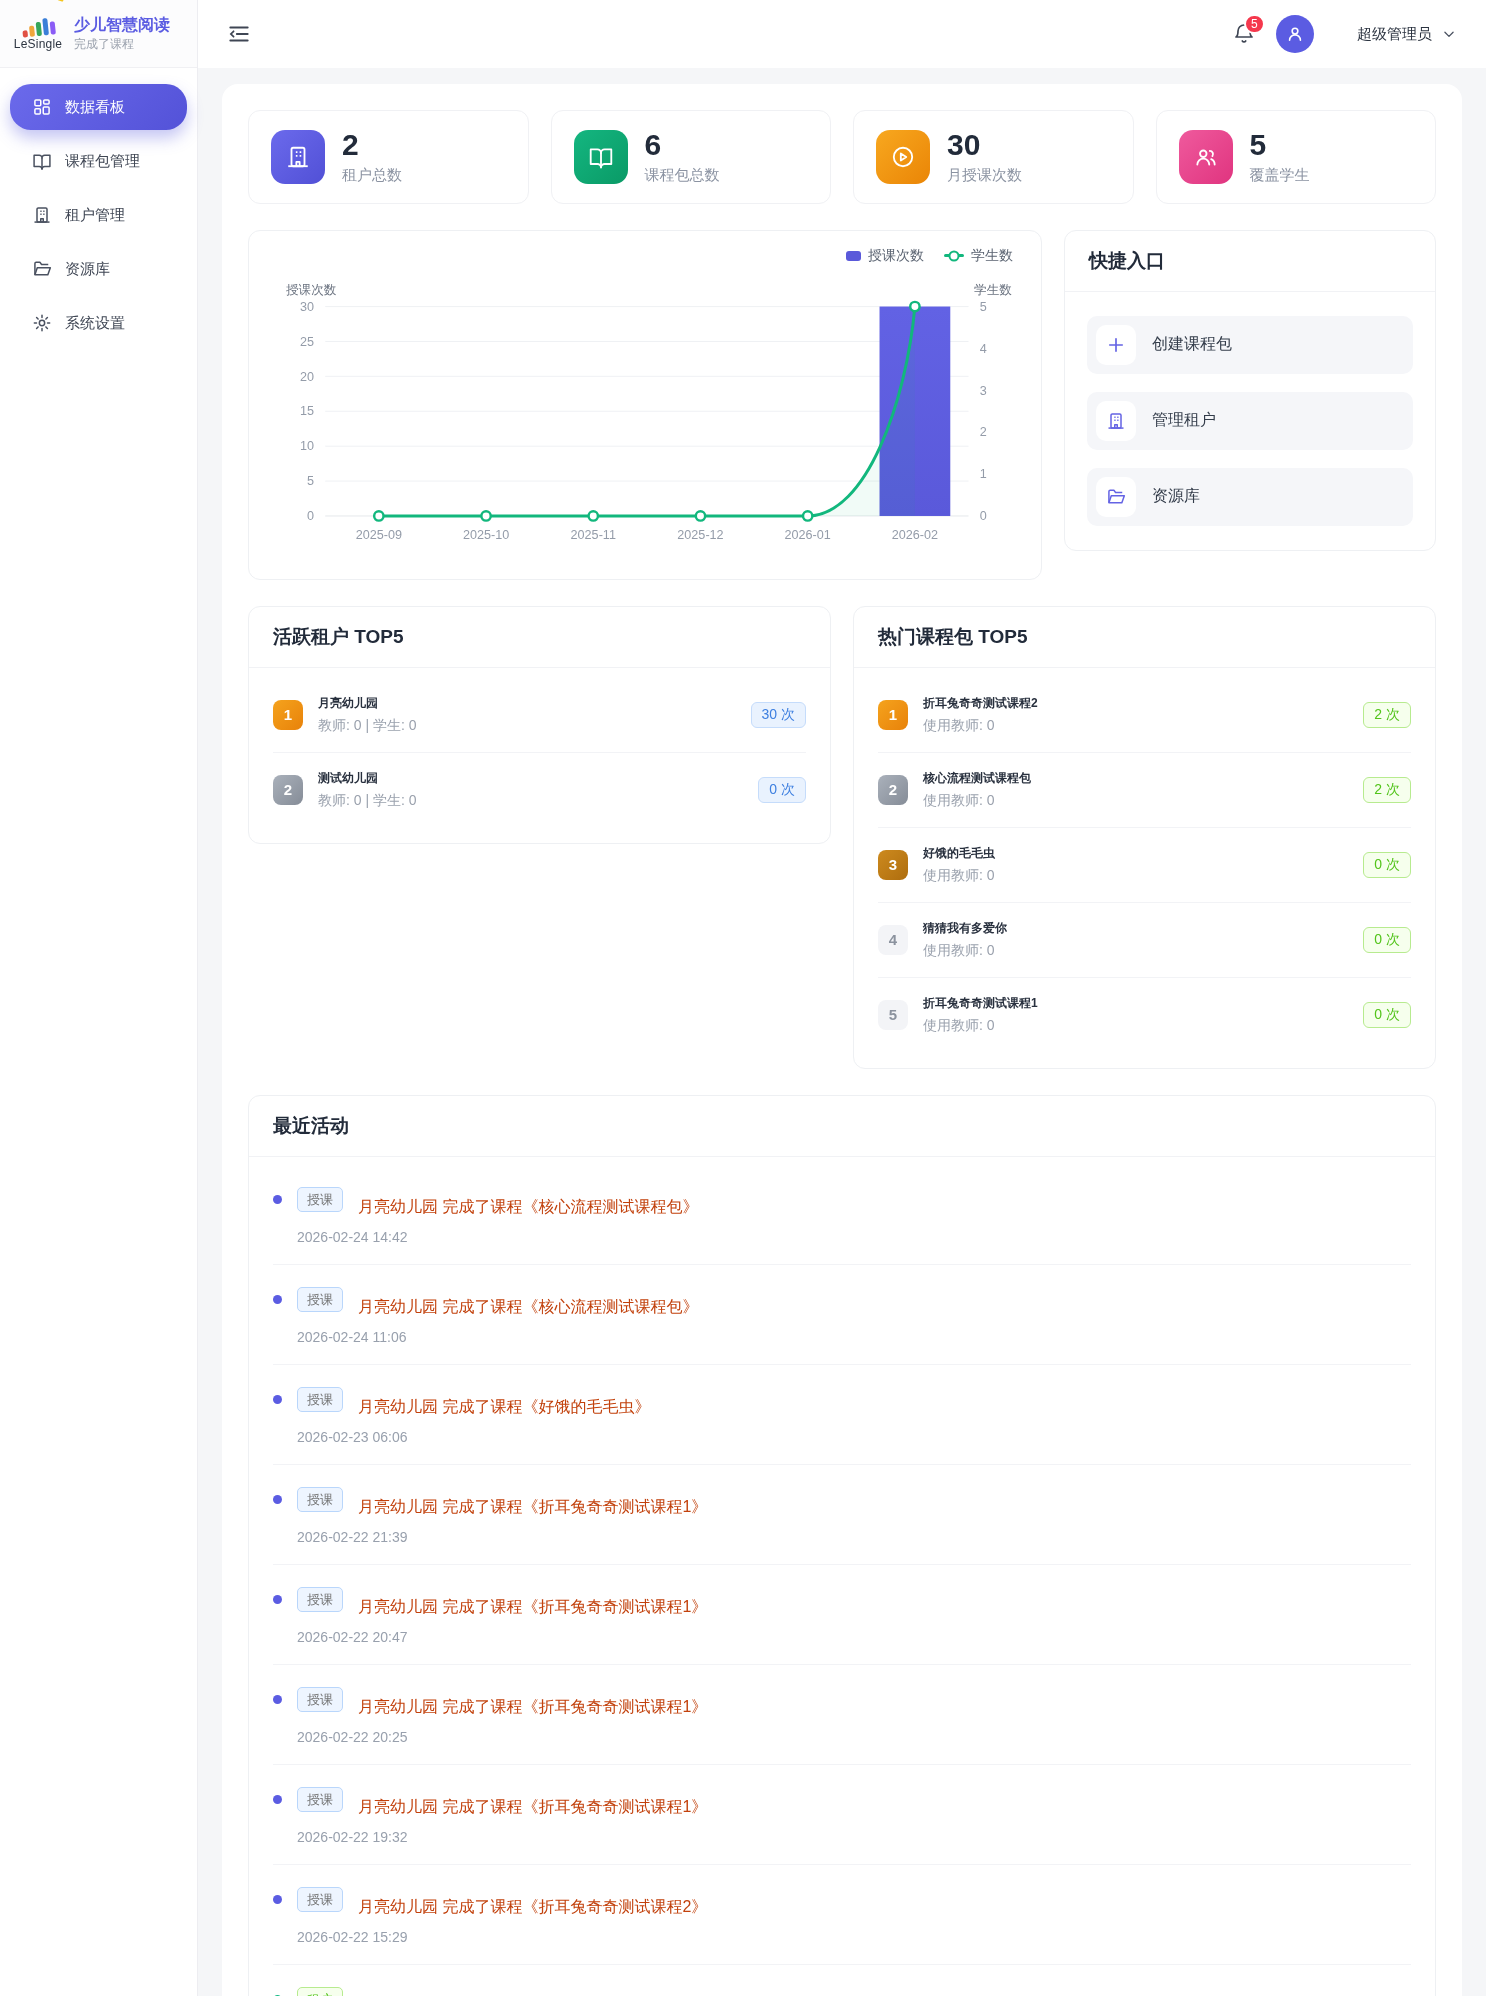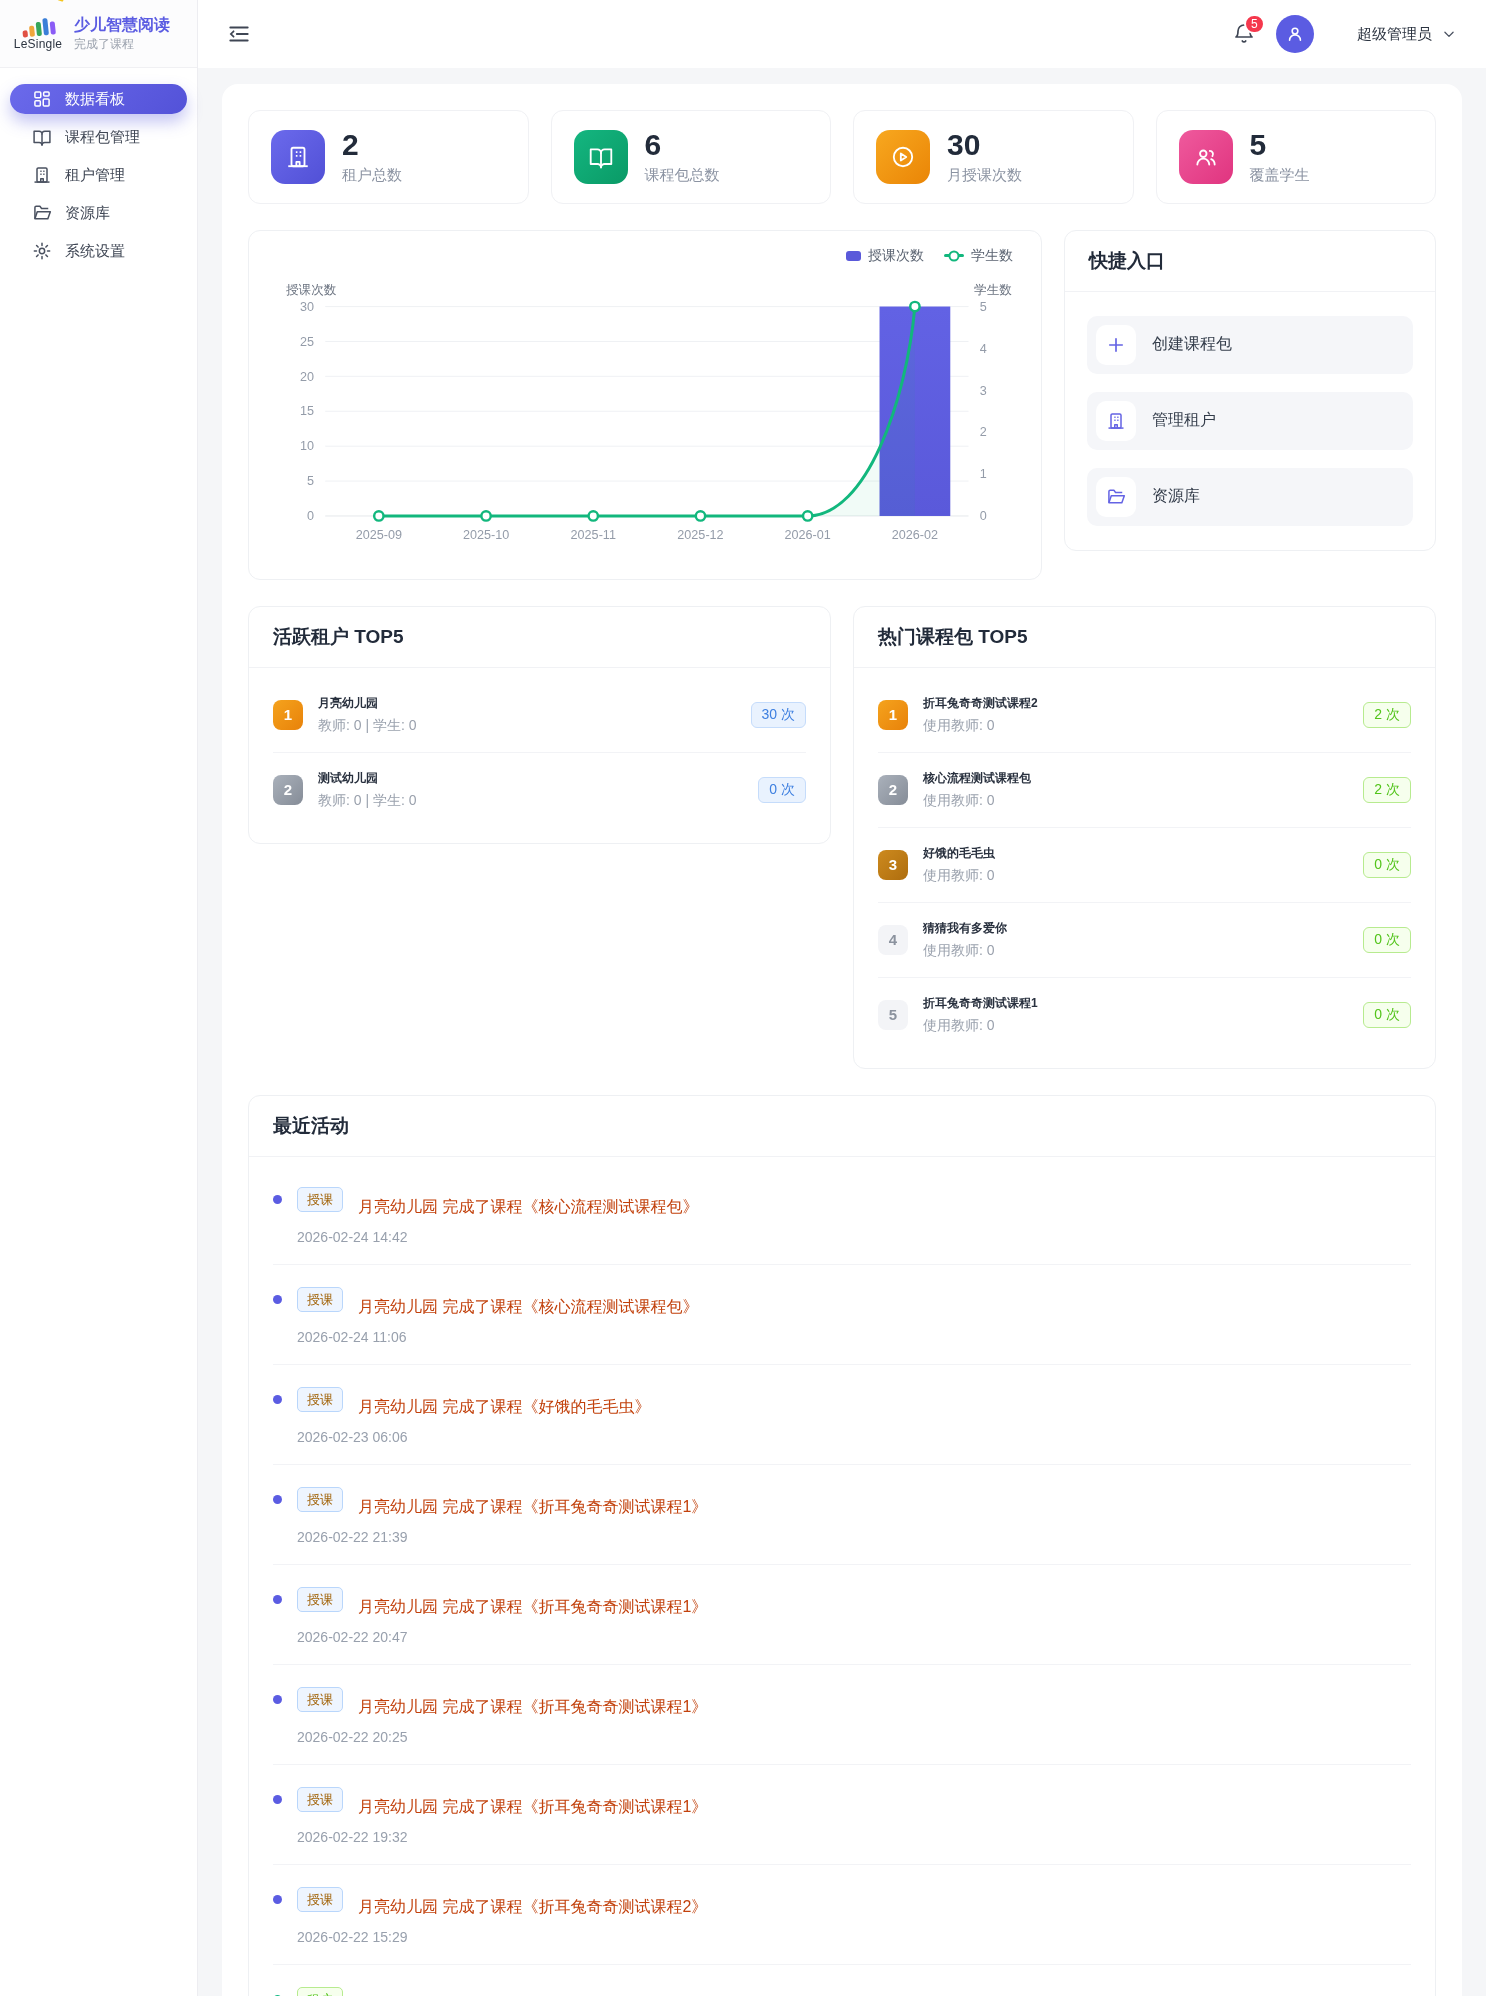--- a/index.html
+++ b/index.html
@@ -21,21 +21,21 @@
   .logo-bars i:nth-child(3){height:14px;background:#37a65a;}
   .logo-bars i:nth-child(4){height:17px;background:#3b7fd8;}
   .logo-bars i:nth-child(5){height:13px;background:#8b5cf6;}
   .logo-spark { position:relative; top:-21px; left:23px; width:6px; height:6px; background:#f5c51d; border-radius:1px; transform:rotate(20deg); margin-bottom:-6px; }
   .logo-word { font-size:12px; color:#2c3440; margin-top:1px; letter-spacing:.2px; }
   .brand-text { line-height:1.25; }
   .brand-title { color:#5b5ce2; font-weight:700; font-size:16px; }
   .brand-sub { color:#9aa1ad; font-size:12px; margin-top:2px; }
 
   .menu { padding:16px 10px; }
-  .menu-item { display:flex; align-items:center; gap:13px; height:30px; padding:0 22px; border-radius:21px; color:#3f4654; font-size:15px; cursor:pointer; margin-bottom:8px; }
+  .menu-item { display:flex; align-items:center; gap:13px; height:46px; padding:0 22px; border-radius:21px; color:#3f4654; font-size:15px; cursor:pointer; margin-bottom:8px; }
   .menu-item .mi-icon { width:20px; height:20px; color:#4a5160; flex-shrink:0; }
   .menu-item.active { background:linear-gradient(135deg,#6b6aeb,#5352d8); color:#fff; box-shadow:0 8px 16px rgba(87,88,222,.35); }
   .menu-item.active .mi-icon { color:#fff; }
 
   
   .topbar { position:absolute; left:198px; right:0; top:0; height:68px; background:#fff; display:flex; align-items:center; justify-content:space-between; padding:0 30px 0 28px; z-index:2; }
   .collapse-btn { width:26px; height:26px; color:#3f4654; cursor:pointer; }
   .top-right { display:flex; align-items:center; gap:20px; }
   .bell-wrap { position:relative; width:24px; height:24px; cursor:pointer; color:#3f4654; }
   .badge { position:absolute; top:-8px; left:12px; min-width:20px; height:20px; padding:0 5px; background:#f5384d; color:#fff; font-size:12px; border-radius:10px; display:flex; align-items:center; justify-content:center; border:2px solid #fff; }
@@ -100,21 +100,21 @@
 
   
   .act-body { padding:8px 24px 14px; }
   .act-item { padding:17px 0 19px; border-bottom:1px solid #f2f3f6; }
   .act-item:last-child { border-bottom:none; }
   .act-row { display:flex; align-items:center; gap:15px; }
   .dot { width:9px; height:9px; border-radius:50%; flex-shrink:0; }
   .dot-blue { background:#5b5ce2; }
   .dot-green { background:#10b981; }
   .act-tag { font-size:13px; padding:2px 9px; border-radius:5px; line-height:1.5; flex-shrink:0; }
-  .tag-blue { color:#a16207; background:#eef5ff; border:1px solid #b9d6fb; }
+  .tag-blue { color:#737373; background:#eef5ff; border:1px solid #b9d6fb; }
   .tag-green { color:#52c41a; background:#f6ffed; border:1px solid #b7eb8f; }
   .act-text { font-size:16px; color:#c2410c;margin-top:15px; }
   .act-time { font-size:14px; color:#98a0ad; margin:11px 0 0 24px; }
 </style>
 </head>
 <body>
 
 <aside class="sidebar">
   <div class="logo-block">
     <div class="logo-mark">

